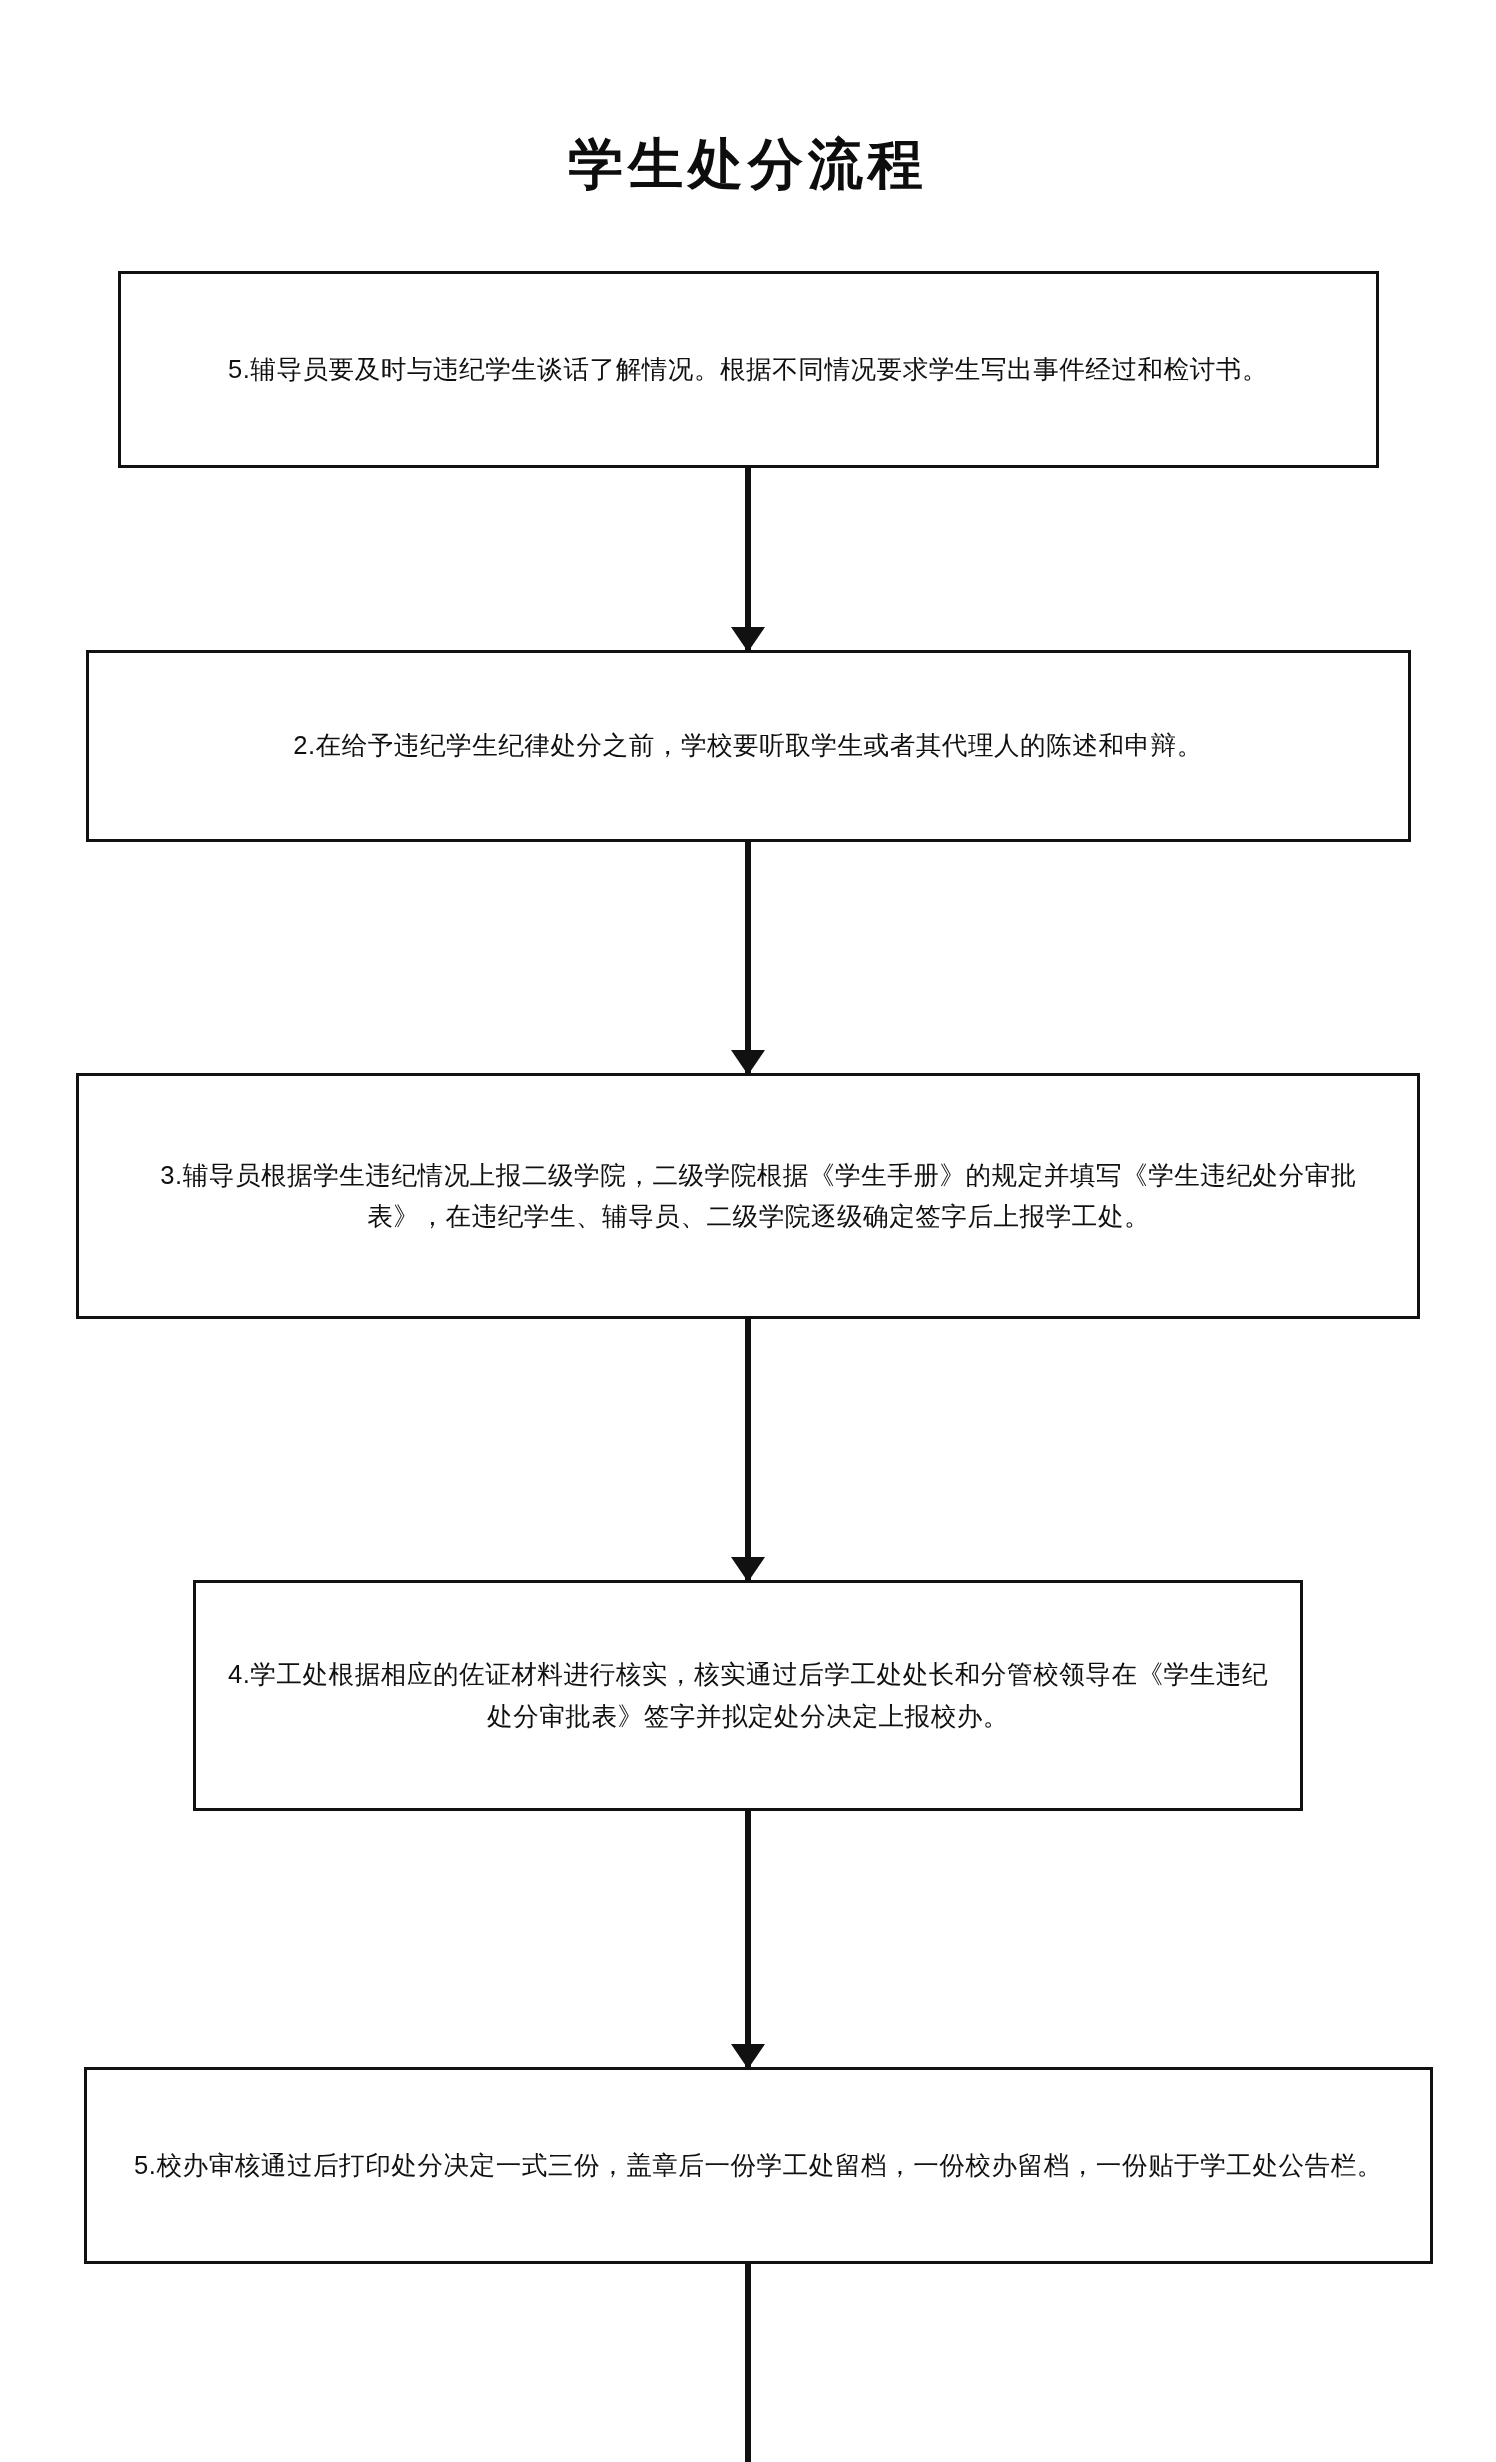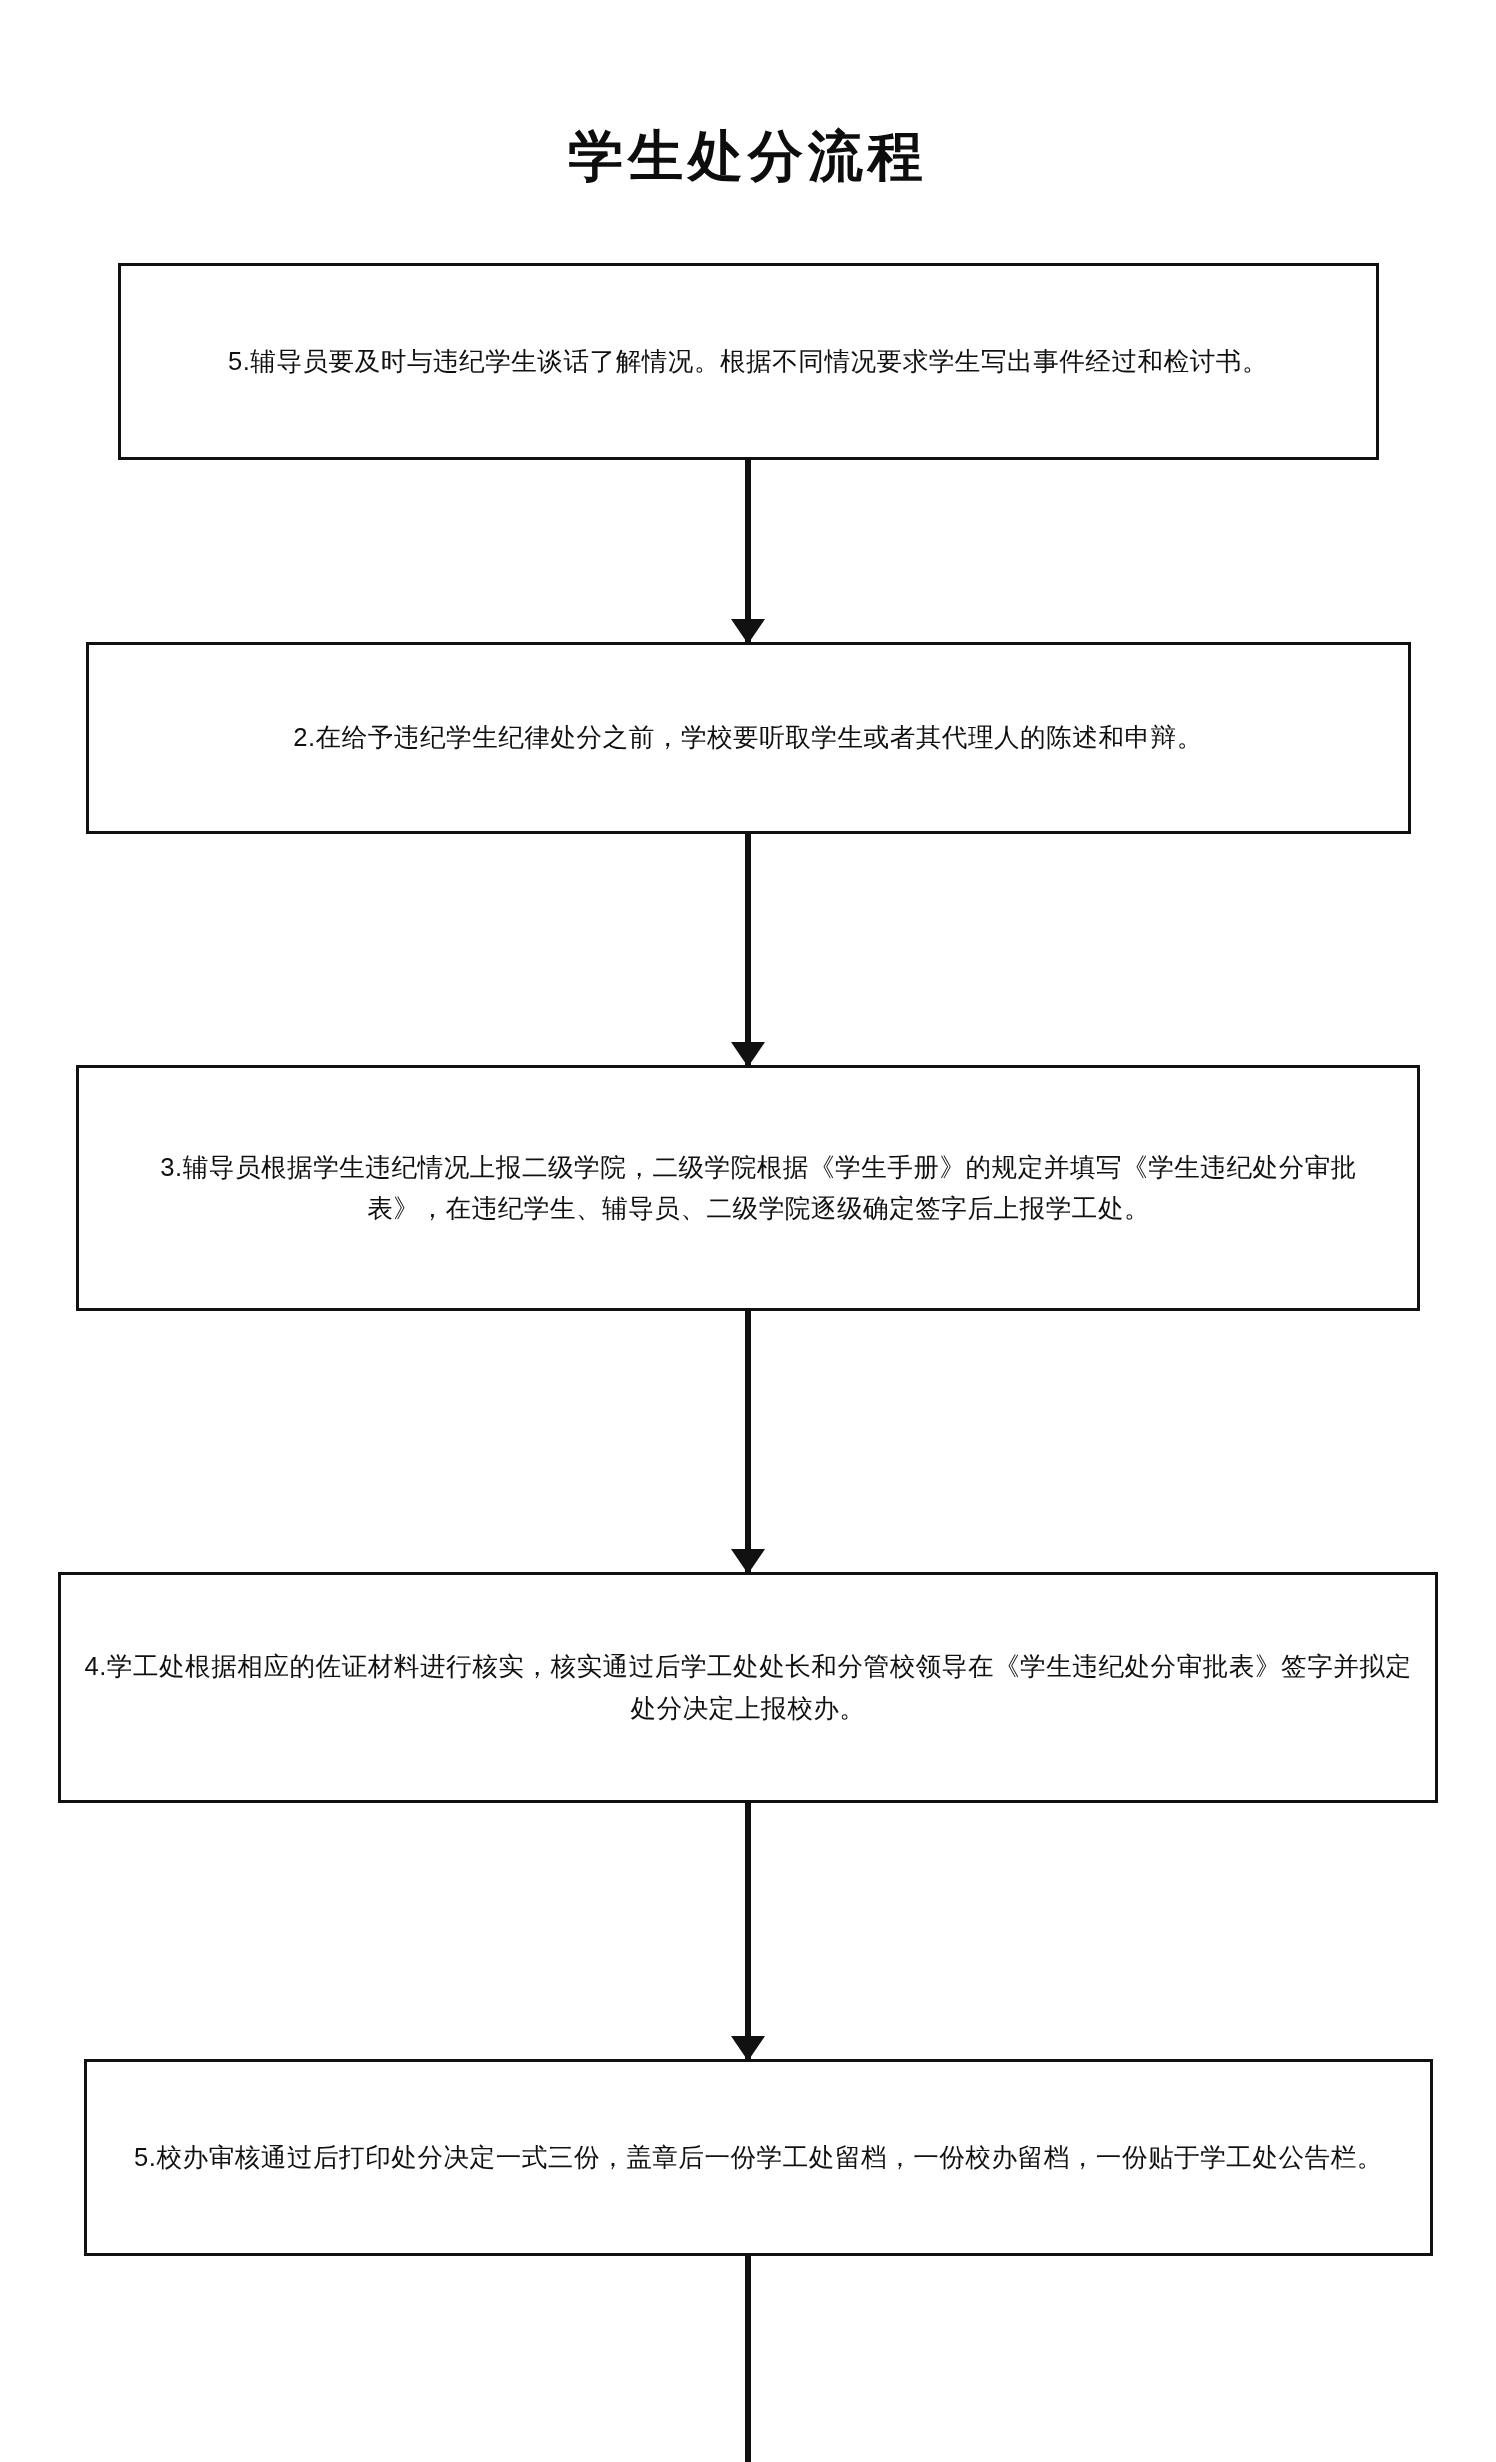--- a/index.html
+++ b/index.html
@@ -22,20 +22,21 @@
   }
   .title {
     text-align: center;
     font-size: 55px;
     font-weight: 700;
     letter-spacing: 4.9px;
     color: #0d0d0d;
     padding-top: 123px;
     padding-bottom: 0;
     line-height: 1.2;
+    margin-top: 8px;
   }
   .flow {
     margin-top: 74px;
     display: flex;
     flex-direction: column;
     align-items: center;
   }
   .step-wrap {
     display: flex;
     flex-direction: column;
@@ -56,21 +57,21 @@
     font-size: 25.6px;
     line-height: 1.62;
     color: #101010;
     letter-spacing: 0.5px;
     display: block;
   }
   
   .box-1 { width: 1261px; min-height: 197px; }
   .box-2 { width: 1325px; min-height: 192px; }
   .box-3 { width: 1344px; min-height: 246px; padding-left: 44px; }
-  .box-4 { width: 1380px; min-height: 231px; }
+  .box-4 { width: 1110px; min-height: 231px; }
   .box-5 { width: 1349px; min-height: 197px; margin-left: 21px; }
 
   .connector {
     width: 6.9px;
     background: #111111;
     position: relative;
   }
   .c-1 { height: 182px; }
   .c-2 { height: 231px; }
   .c-3 { height: 261px; }

